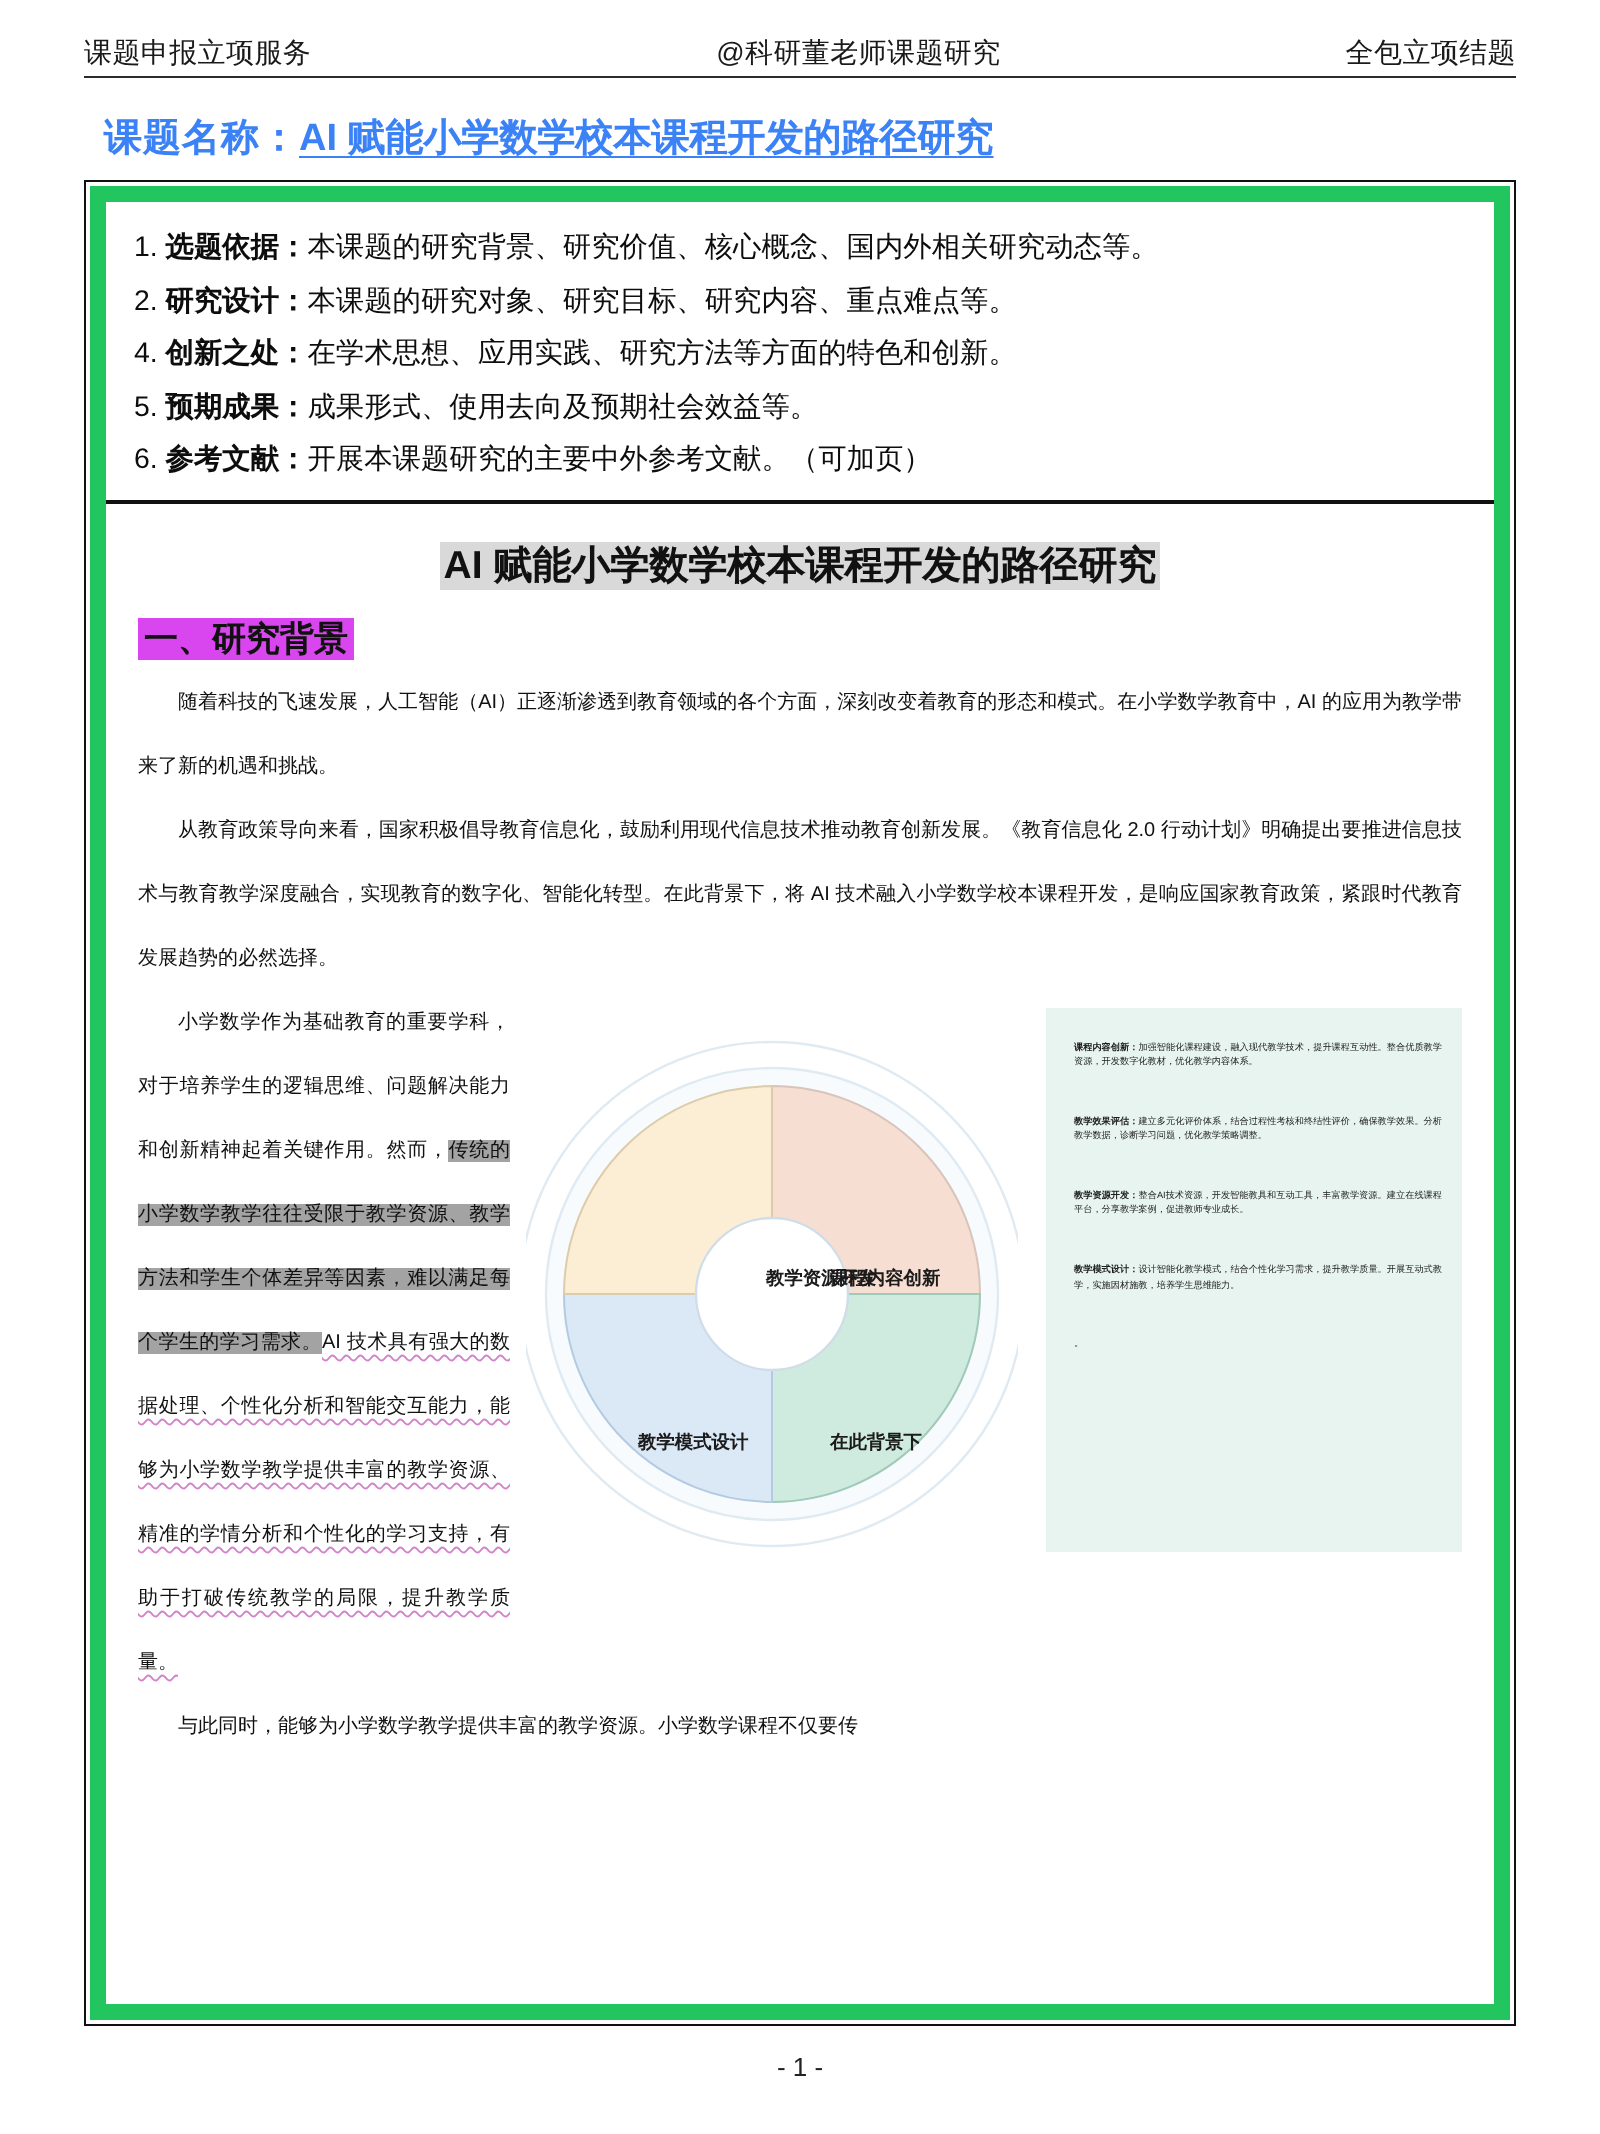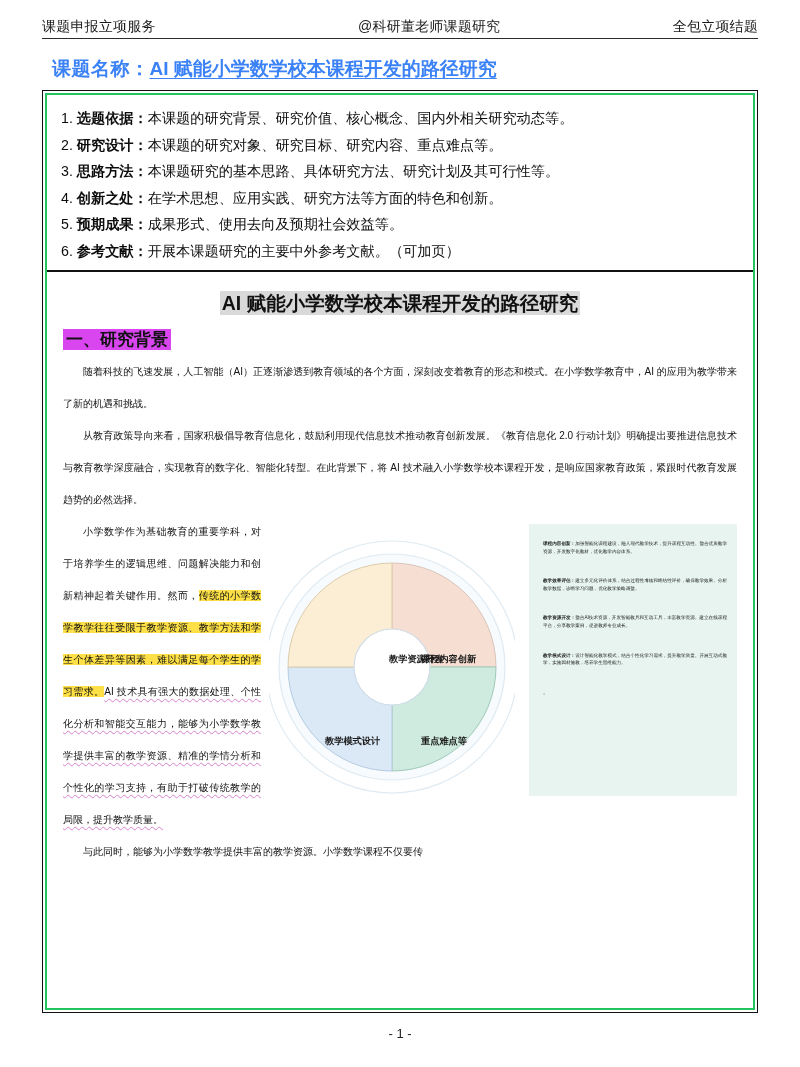--- a/index.html
+++ b/index.html
@@ -68,21 +68,21 @@
     top: 90px;
     left: 42px;
     width: 716px;
     height: 923px;
     border: 1px solid #111;
     box-sizing: border-box;
   }
   .frame-inner {
     position: absolute;
     inset: 2px;
-    border: 2px solid #22c55e;
+    border: 8px solid #22c55e;
     box-sizing: border-box;
     overflow: hidden;
   }
 
   
   .req-list {
     padding: 10px 14px 6px 14px;
     border-bottom: 2px solid #111;
   }
   .req-item {
@@ -127,21 +127,21 @@
   .para {
     font-size: 10px;
     line-height: 32px;
     text-align: justify;
     text-justify: inter-ideograph;
     margin: 0;
     text-indent: 2em;
     color: #111;
   }
 
-  .hl-green  { background: #fde047; }
+  .hl-green  { background: #a3a3a3; }
   .ul-wavy   {
     text-decoration: underline;
     text-decoration-style: wavy;
     text-decoration-color: #d97fd0;
     text-underline-offset: 3px;
     text-decoration-thickness: 1px;
   }
 
   
   .figure {
@@ -222,24 +222,20 @@
       <div class="req-list">
         <div class="req-item">
           <span class="num">1.</span>
           <span class="key">选题依据：</span><span class="val">本课题的研究背景、研究价值、核心概念、国内外相关研究动态等。</span>
         </div>
         <div class="req-item">
           <span class="num">2.</span>
           <span class="key">研究设计：</span><span class="val">本课题的研究对象、研究目标、研究内容、重点难点等。</span>
         </div>
         <div class="req-item">
-          <span class="num">3.</span>
-          <span class="key">思路方法：</span><span class="val">本课题研究的基本思路、具体研究方法、研究计划及其可行性等。</span>
-        </div>
-        <div class="req-item">
           <span class="num">4.</span>
           <span class="key">创新之处：</span><span class="val">在学术思想、应用实践、研究方法等方面的特色和创新。</span>
         </div>
         <div class="req-item">
           <span class="num">5.</span>
           <span class="key">预期成果：</span><span class="val">成果形式、使用去向及预期社会效益等。</span>
         </div>
         <div class="req-item">
           <span class="num">6.</span>
           <span class="key">参考文献：</span><span class="val">开展本课题研究的主要中外参考文献。（可加页）</span>
@@ -272,21 +268,21 @@
               <path d="M123,145 L227,145 A104,104 0 0 1 123,249 Z" fill="#cfeade" stroke="#9fc9b8" stroke-width="1"></path>
               <path d="M123,145 L123,249 A104,104 0 0 1 19,145 Z" fill="#dbe8f6" stroke="#b3cbe2" stroke-width="1"></path>
               <path d="M123,145 L19,145 A104,104 0 0 1 123,41 Z" fill="#fbeed4" stroke="#ddccab" stroke-width="1"></path>
 
               <circle cx="123" cy="145" r="38" fill="#ffffff" stroke="#cfdde8" stroke-width="1.2"></circle>
             </svg>
 
             <div class="donut-label" style="left:72px; top:131px;padding-left:48px;">教学资源开发</div>
             <div class="donut-label" style="left:152px; top:131px;">课程内容创新</div>
             <div class="donut-label" style="left:56px; top:213px;">教学模式设计</div>
-            <div class="donut-label" style="left:152px; top:213px;">重点难点等</div>
+            <div class="donut-label" style="left:152px; top:213px;">在此背景下</div>
           </div>
 
           <div class="annot-box">
             <div class="annot-item">
               <span class="ttl">课程内容创新：</span><span>加强智能化课程建设，融入现代教学技术，提升课程互动性。整合优质教学资源，开发数字化教材，优化教学内容体系。</span>
             </div>
             <div class="annot-item">
               <span class="ttl">教学效果评估：</span><span>建立多元化评价体系，结合过程性考核和终结性评价，确保教学效果。分析教学数据，诊断学习问题，优化教学策略调整。</span>
             </div>
             <div class="annot-item">

